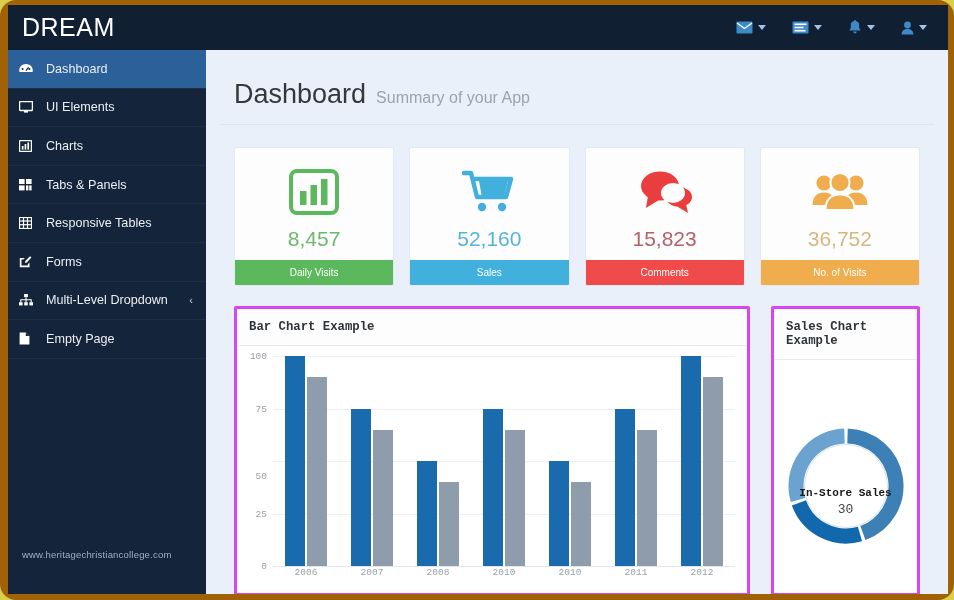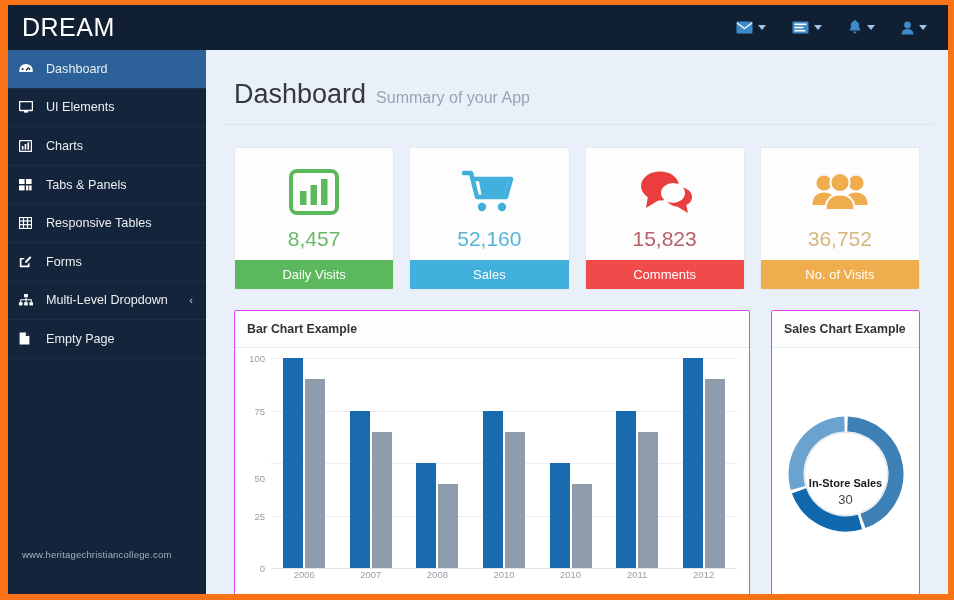--- a/index.html
+++ b/index.html
@@ -6,22 +6,23 @@
   html, body {
     width: 954px; height: 600px;
     font-family: "Liberation Sans", sans-serif;
     overflow: hidden;
     background: #d9cf4a;
   }
   
   #frame {
     position: absolute; left: 0; top: 0;
     width: 954px; height: 600px;
-    background: #f97316;
+    background: #a16207;
     padding: 5px 6px 6px 8px;
+    border-radius: 16px;
   }
   #app {
     position: relative;
     width: 100%; height: 100%;
     background: #eaf0f9;
     overflow: hidden;
   }
 
   
   #navbar {
@@ -135,35 +136,36 @@
   .card-icon { height: 54px; display: flex; align-items: center; justify-content: center; }
   .card-value {
     font-size: 21px;
     font-weight: 400;
     margin-top: 8px;
     line-height: 1.1;
   }
   .card-foot {
     text-align: center;
     color: #ffffff;
-    font-size: 13px;
+    font-size: 10px;
     padding: 7px 4px;
     font-weight: 400;
   }
 
   
   #panels {
     display: flex; gap: 21px;
     padding: 20px 14px 0 14px;
   }
   .panel {
     background: #ffffff;
-    border: 1px solid #d946ef;
+    border: 3px solid #d946ef;
     border-radius: 2px;
     overflow: hidden;
+    font-family: Liberation Mono, monospace;
   }
   .panel-head {
     padding: 11px 12px;
     border-bottom: 1px solid #e6ebf2;
     font-size: 12.3px;
     font-weight: bold;
     color: #2f3439;
     background: #fdfdfd;
   }
   #panel-bar { flex: 0 0 516px; height: 290px; }

